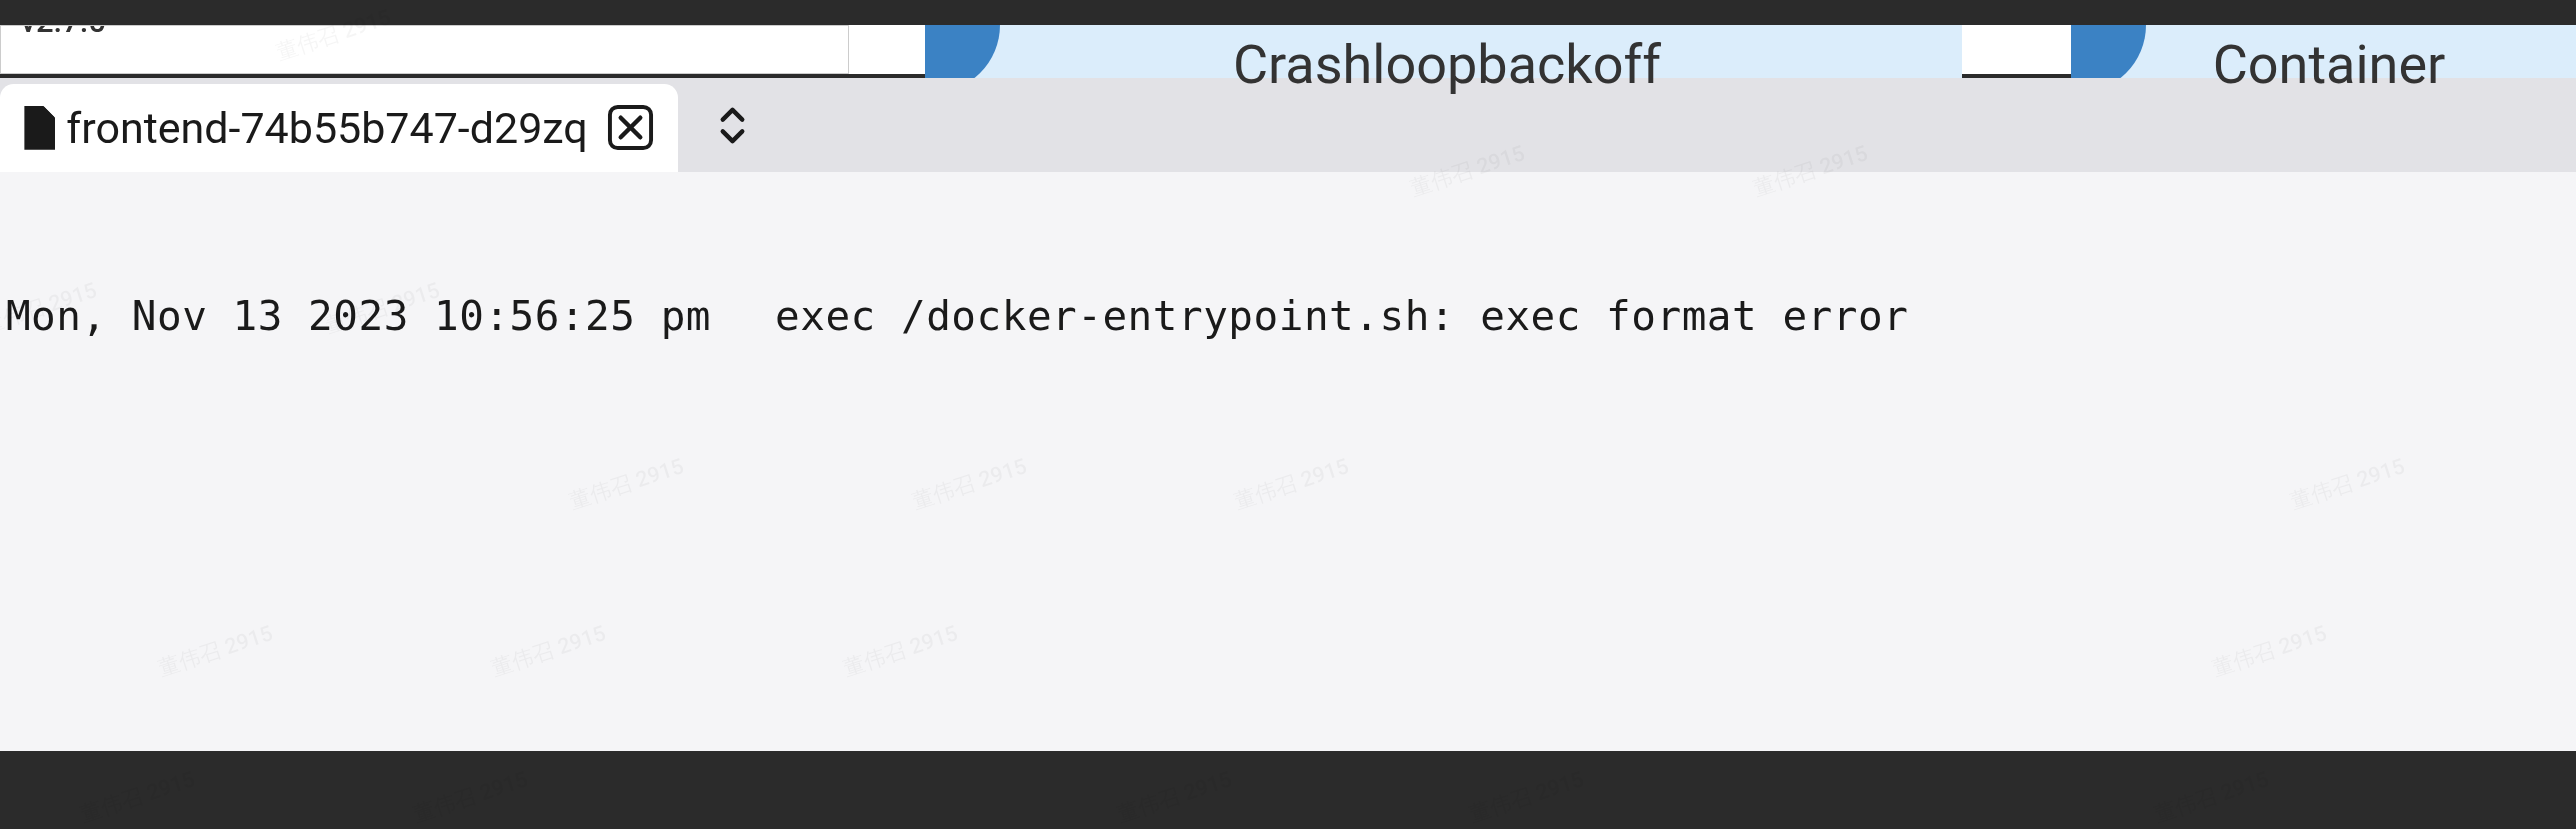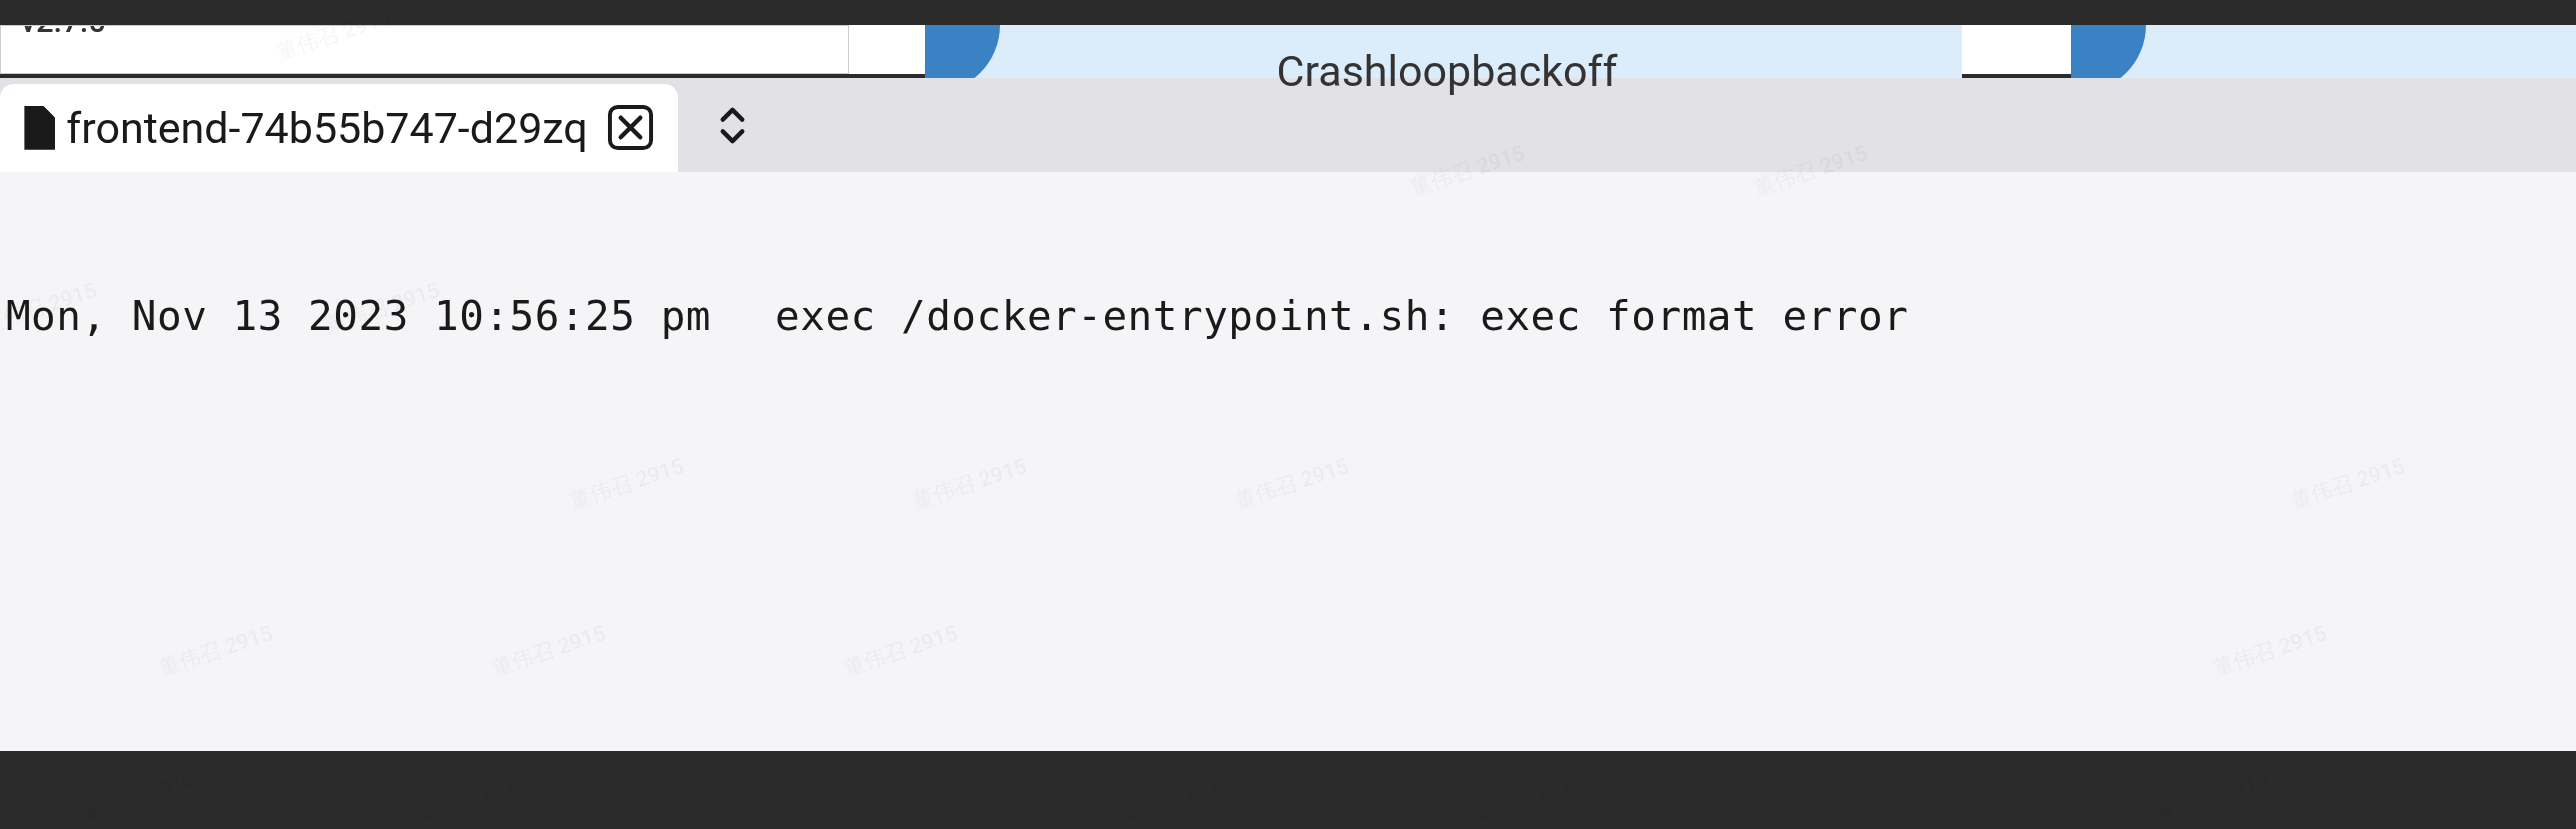--- a/index.html
+++ b/index.html
@@ -83,21 +83,21 @@
       width: 1037px;
     }
     
     .bg-card-2 {
       left: 2071px;
       width: 509px;
     }
     
     .bg-card-label {
       color: #333;
-      font-size: 43px;
+      font-size: 54px;
       font-weight: 400;
       white-space: nowrap;
       position: relative;
       z-index: 1;
     }
     
     .main-panel {
       position: absolute;
       top: 78px;
       left: 0;
@@ -226,20 +226,21 @@
 <div class="background-cards">
   <div class="bg-version-box">
     <span class="bg-version-text">v2.7.0</span>
   </div>
   <div class="bg-card bg-card-1">
     <div class="bg-card-corner"></div>
     <span class="bg-card-label">Crashloopbackoff</span>
   </div>
   <div class="bg-card bg-card-2">
     <div class="bg-card-corner"></div>
+    <span class="bg-card-label">Container</span>
   </div>
 </div>
 
 <div class="main-panel">
 
   <div class="tab-bar">
     <div class="tab">
       <span class="file-icon">
         <svg viewBox="0 0 24 30" fill="#1a1a1a">
           <path d="M4 0 L16 0 L24 8 L24 30 L4 30 Z M4 0 L4 30 L24 30 L24 8 L16 8 L16 0 Z" fill="#1a1a1a"></path>

